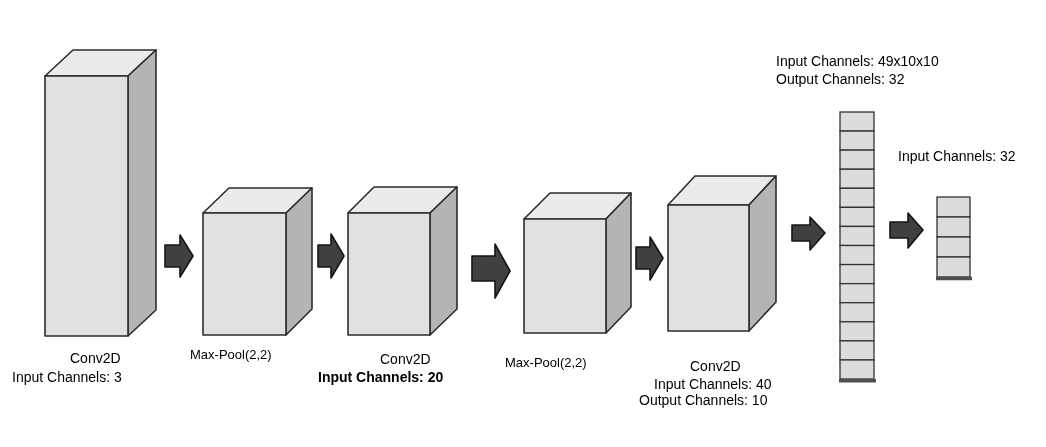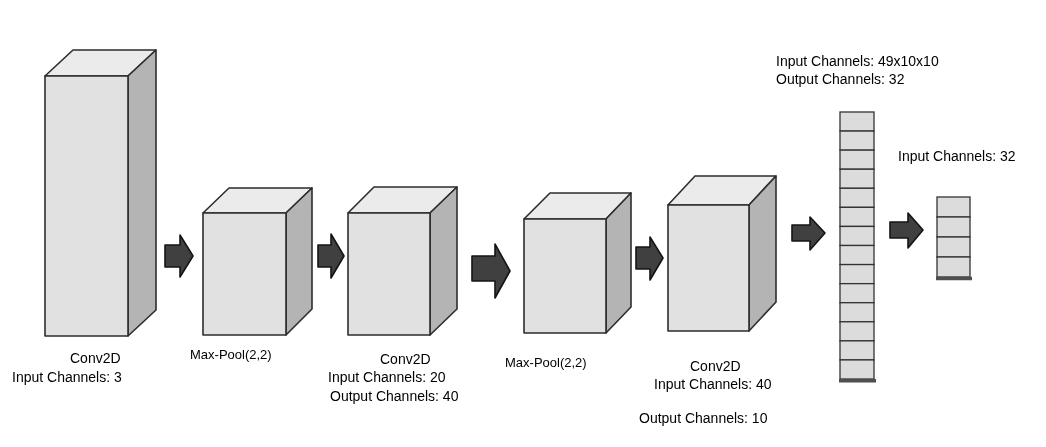--- a/index.html
+++ b/index.html
@@ -100,27 +100,26 @@
       </g>
     <line class="colshadow" x1="936" y1="278.6" x2="972" y2="278.6"></line>
   </svg>
 
   <div class="lbl" style="left:70px;top:350px;">Conv2D</div>
   <div class="lbl" style="left:12px;top:369px;">Input Channels: 3</div>
 
   <div class="lbl lg" style="left:190px;top:347px;">Max-Pool(2,2)</div>
 
   <div class="lbl" style="left:380px;top:351px;">Conv2D</div>
-  <div class="lbl" style="left:328px;top:369px;">Input Channels: 20</div>
-  <div class="lbl" style="left:330px;top:388px;">Output Channels: 40</div>
+  <div class="lbl" style="left:318px;top:369px;font-weight:bold;">Input Channels: 20</div>
 
   <div class="lbl lg" style="left:505px;top:355px;">Max-Pool(2,2)</div>
 
   <div class="lbl" style="left:690px;top:358px;">Conv2D</div>
   <div class="lbl" style="left:654px;top:376px;">Input Channels: 40</div>
-  <div class="lbl" style="left:639px;top:410px;text-align:center;">Output Channels: 10</div>
+  <div class="lbl" style="left:639px;top:392px;text-align:center;">Output Channels: 10</div>
 
   <div class="lbl" style="left:776px;top:53px;">Input Channels: 49x10x10</div>
   <div class="lbl" style="left:776px;top:71px;">Output Channels: 32</div>
 
   <div class="lbl" style="left:898px;top:148px;">Input Channels: 32</div>
 
 </div>
 
 </body></html>

